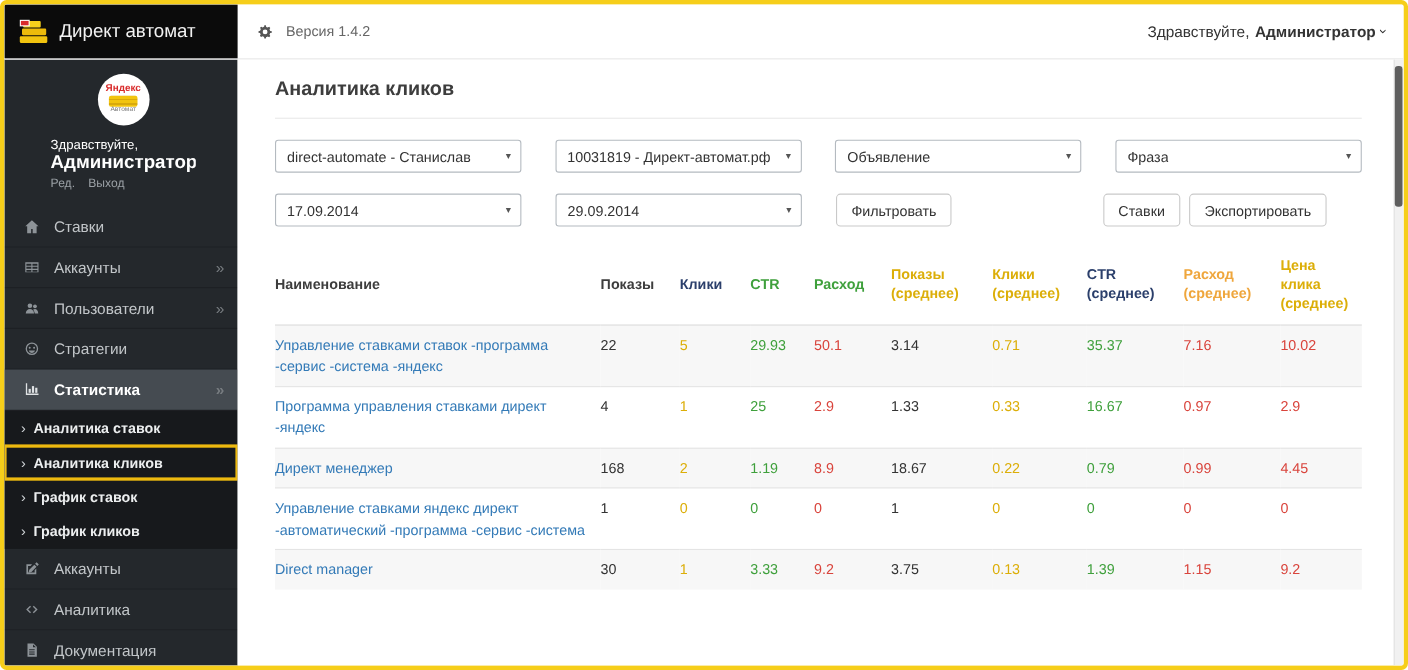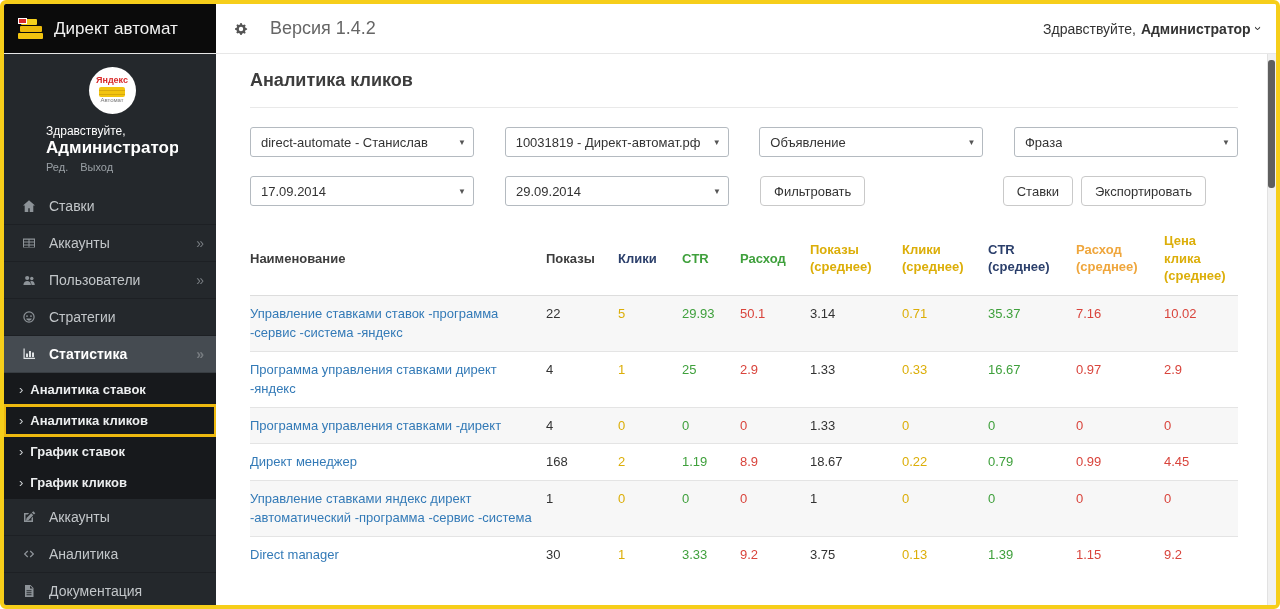--- a/index.html
+++ b/index.html
@@ -12,21 +12,21 @@
     position: relative;
     overflow: hidden;
   }
   svg { display:block; }
 
   
   .topbar { position:absolute; top:0; left:0; right:0; height:50px; background:#fff;
             border-bottom:1px solid #e7e7e7; display:flex; align-items:stretch; z-index:5; }
   .brand { width:212px; flex:0 0 212px; background:var(--brand-bg,#0b0b0b); color:#f2f2f2;
            display:flex; align-items:center; gap:10px; padding-left:12px; font-size:17px; }
-  .topbar-version { display:flex; align-items:center; gap:22px; margin-left:18px; color:#666; font-size:18px; }
+  .topbar-version { display:flex; align-items:center; gap:12px; margin-left:18px; color:#666; font-size:13px; }
   .topbar-version .icon { color:#555; }
   .topbar-right { margin-left:auto; display:flex; align-items:center; padding-right:16px;
                   font-size:14px; color:#333; gap:5px; cursor:pointer; }
   .topbar-user { font-weight:bold; }
   .caret-rot { display:inline-block; transform:rotate(90deg); font-size:13px; color:#333; }
 
   
   .sidebar { position:absolute; top:50px; left:0; width:212px; bottom:0;
              background:var(--sidebar-bg,#24282c); overflow:hidden; }
   .profile { display:flex; gap:10px; padding:13px 8px 13px 12px; align-items:center;flex-direction:column; }
@@ -325,32 +325,20 @@
             <td style="color: rgb(220, 174, 8);">1</td>
             <td style="color: rgb(63, 160, 60);">25</td>
             <td style="color: rgb(217, 68, 60);">2.9</td>
             <td style="color: rgb(51, 51, 51);">1.33</td>
             <td style="color: rgb(220, 174, 8);">0.33</td>
             <td style="color: rgb(63, 160, 60);">16.67</td>
             <td style="color: rgb(217, 68, 60);">0.97</td>
             <td style="color: rgb(217, 68, 60);">2.9</td>
           </tr>
           <tr>
-            <td style="color: rgb(51, 122, 183); cursor: pointer;">Программа управления ставками -директ</td>
-            <td style="color: rgb(51, 51, 51);">4</td>
-            <td style="color: rgb(220, 174, 8);">0</td>
-            <td style="color: rgb(63, 160, 60);">0</td>
-            <td style="color: rgb(217, 68, 60);">0</td>
-            <td style="color: rgb(51, 51, 51);">1.33</td>
-            <td style="color: rgb(220, 174, 8);">0</td>
-            <td style="color: rgb(63, 160, 60);">0</td>
-            <td style="color: rgb(217, 68, 60);">0</td>
-            <td style="color: rgb(217, 68, 60);">0</td>
-          </tr>
-          <tr>
             <td style="color: rgb(51, 122, 183); cursor: pointer;">Директ менеджер</td>
             <td style="color: rgb(51, 51, 51);">168</td>
             <td style="color: rgb(220, 174, 8);">2</td>
             <td style="color: rgb(63, 160, 60);">1.19</td>
             <td style="color: rgb(217, 68, 60);">8.9</td>
             <td style="color: rgb(51, 51, 51);">18.67</td>
             <td style="color: rgb(220, 174, 8);">0.22</td>
             <td style="color: rgb(63, 160, 60);">0.79</td>
             <td style="color: rgb(217, 68, 60);">0.99</td>
             <td style="color: rgb(217, 68, 60);">4.45</td>

